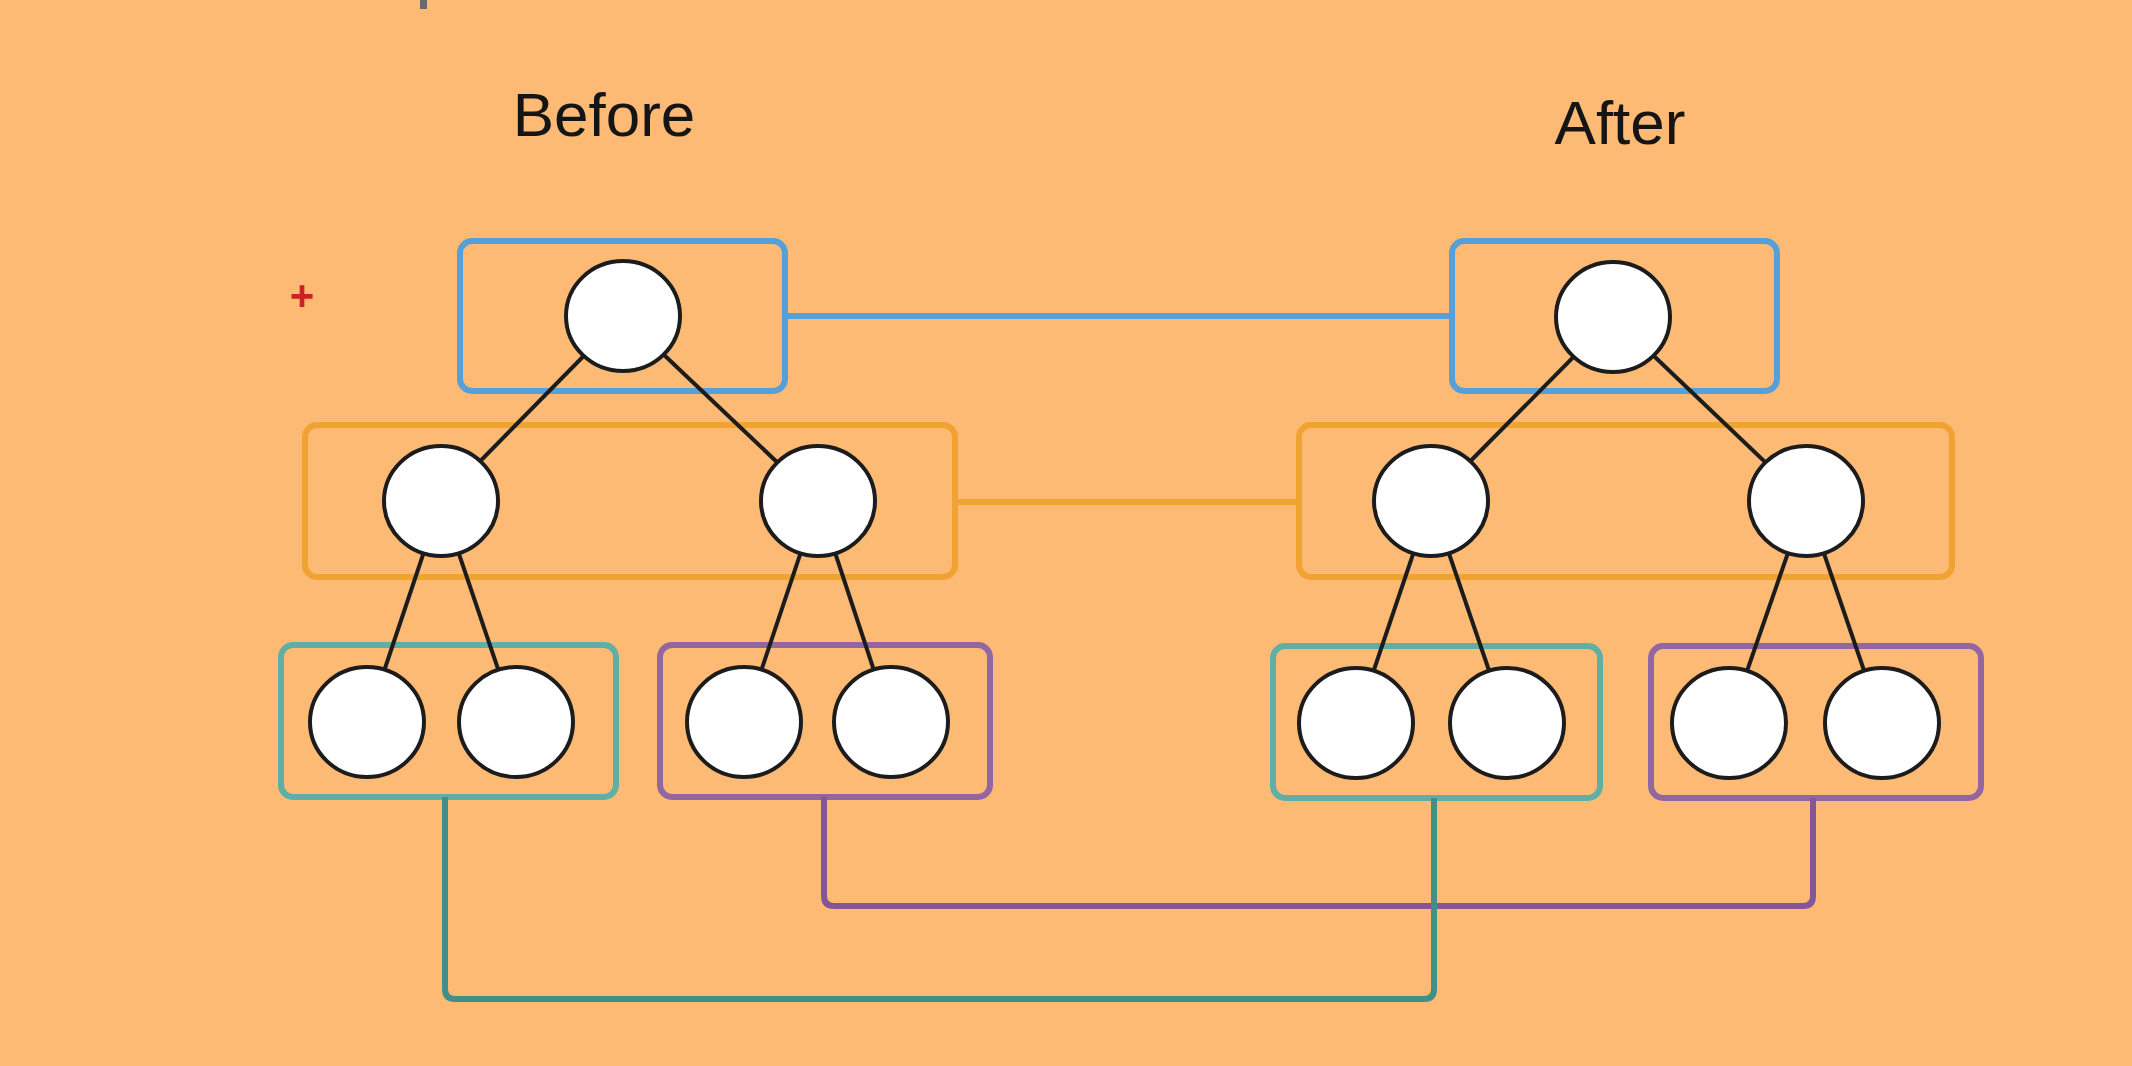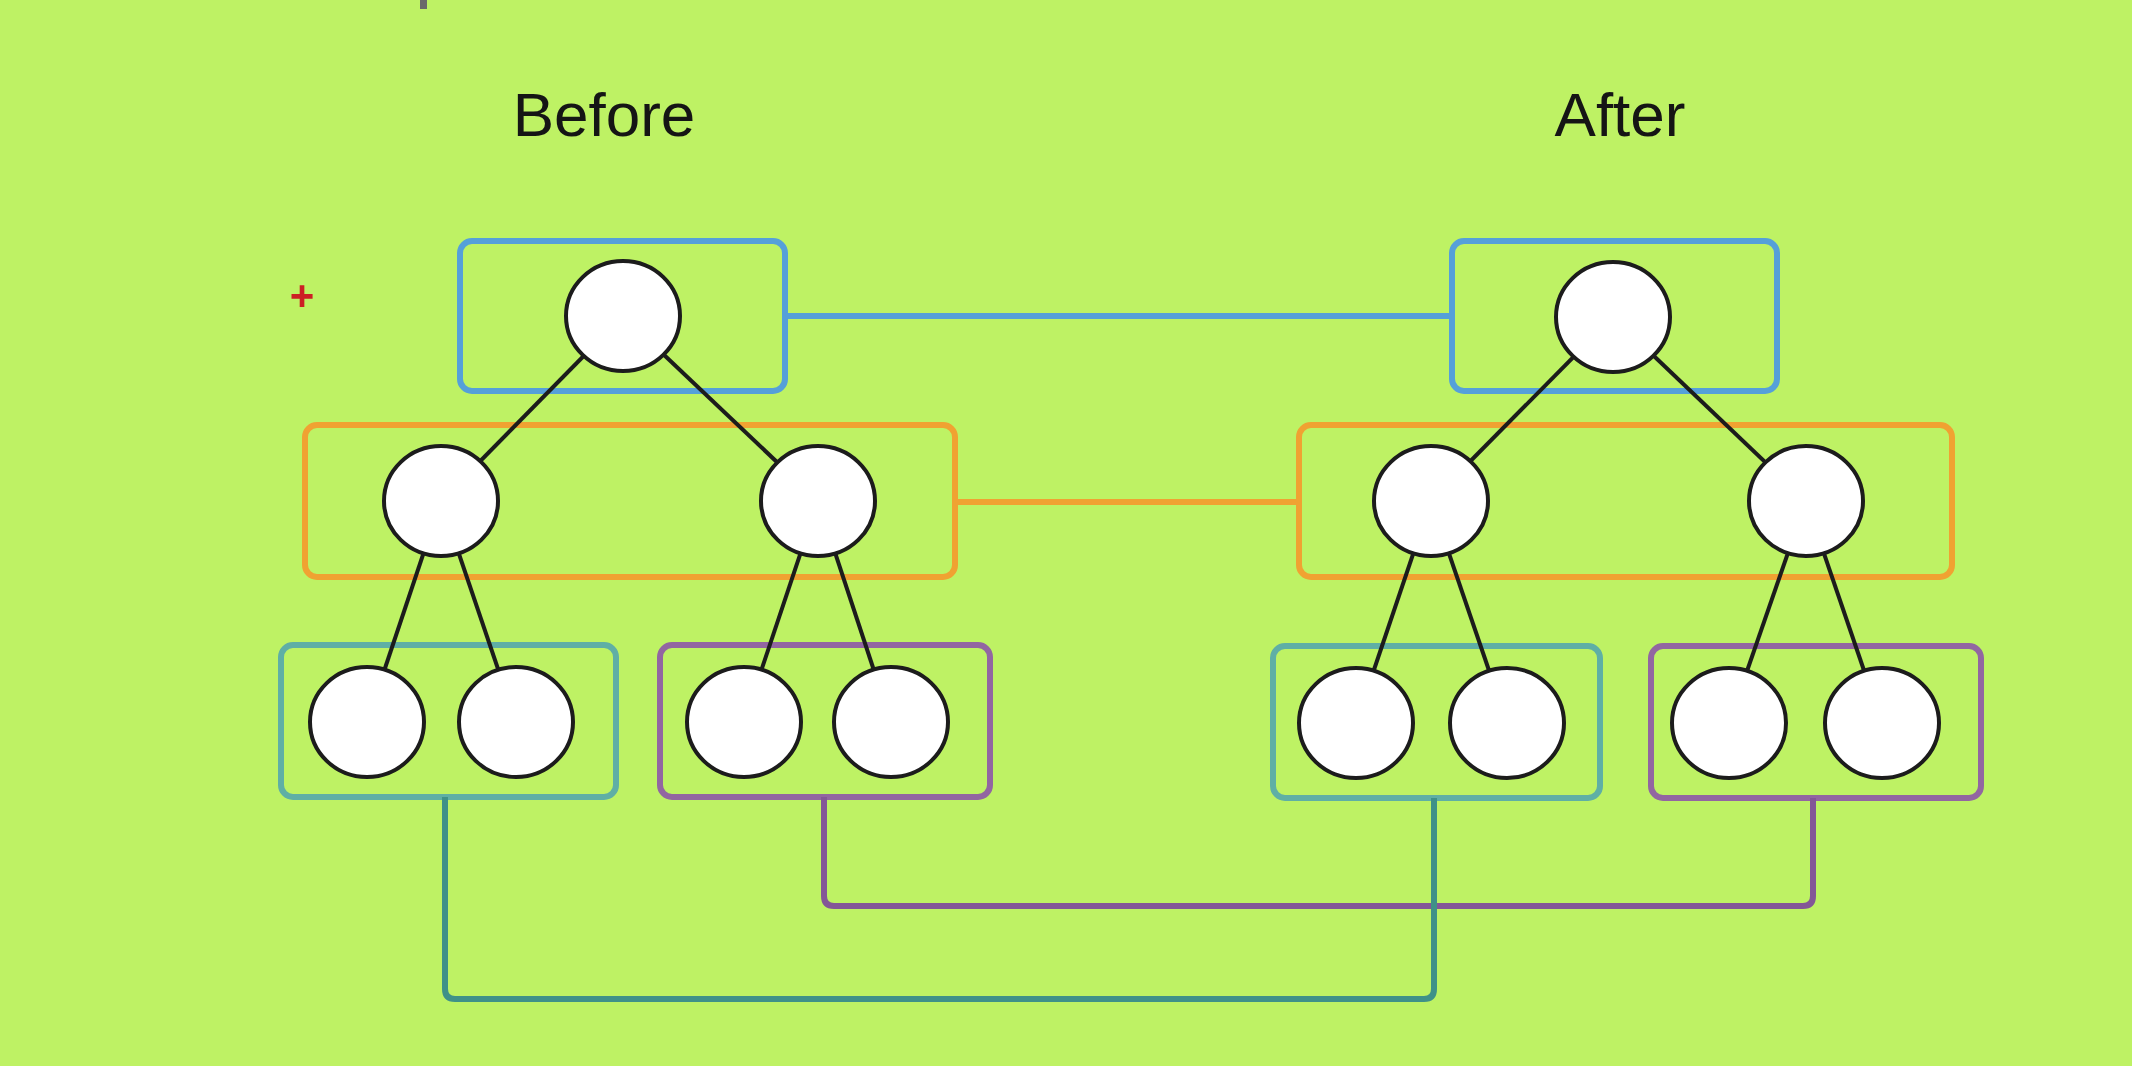--- a/index.html
+++ b/index.html
@@ -1,34 +1,34 @@
 <!DOCTYPE html>
 <html><head>
 <meta charset="utf-8">
 <style>
   html, body { margin: 0; padding: 0; background: #ffffff; }
   .canvas {
     position: relative;
     width: 2132px;
     height: 1066px;
-    background: #bef264;
+    background: #fdba74;
     overflow: hidden;
     font-family: "Liberation Sans", sans-serif;
   }
   .title {
     position: absolute;
     top: 84px;
     transform: translateX(-50%);
     font-size: 62px;
     line-height: 1;
     color: #151515;
     white-space: nowrap;
   }
   .title.before { left: 604px; }
-  .title.after  { left: 1620px; }
+  .title.after  { left: 1620px; margin-top: 8px; }
   .plus-mark {
     position: absolute;
     left: 302px;
     top: 296px;
     transform: translate(-50%, -50%);
     font-size: 42px;
     font-weight: bold;
     line-height: 1;
     color: #cc2024;
   }

